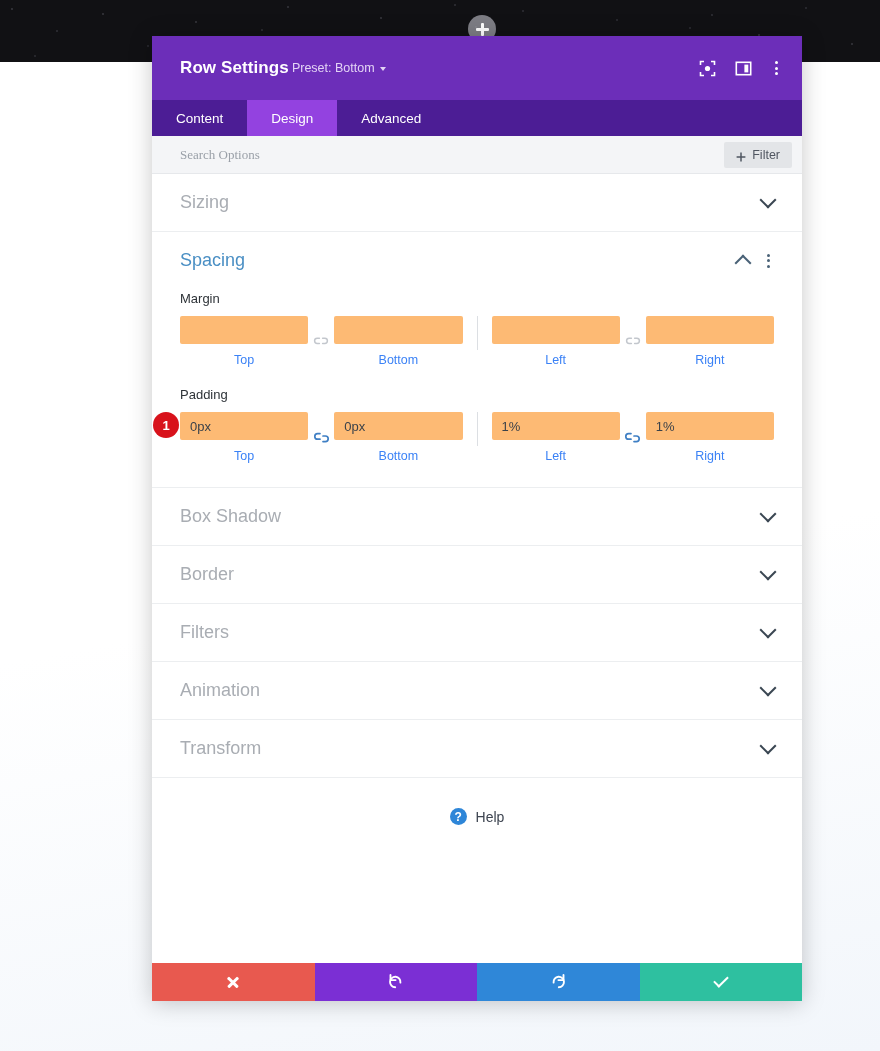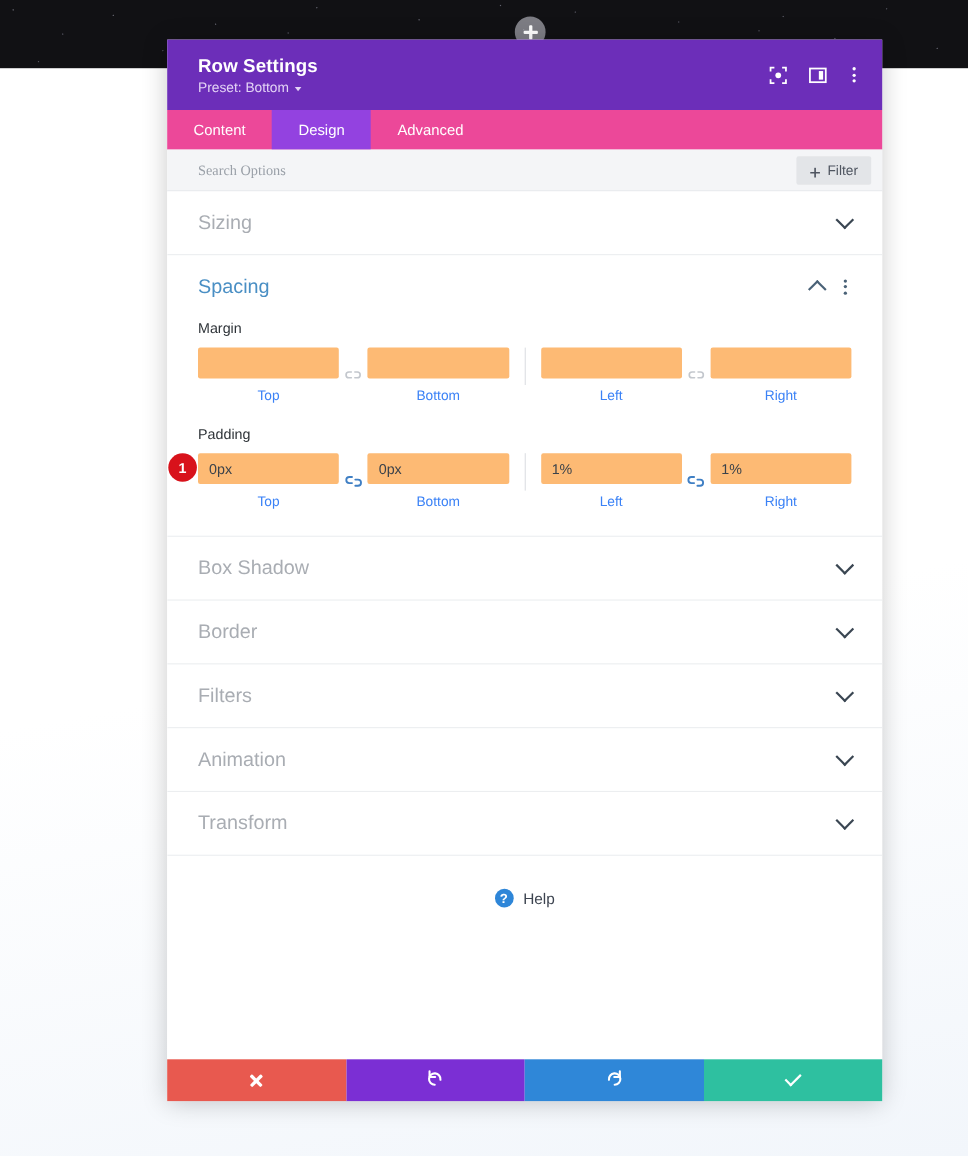--- a/index.html
+++ b/index.html
@@ -87,21 +87,21 @@
   }
 
   .modal-header {
     background: #6c2eb9;
     height: 64px;
     padding: 0 20px 0 28px;
     display: flex;
     align-items: center;
     justify-content: space-between;
   }
-  .title-wrap { display: flex; flex-direction: column; gap: 3px; }
+  .title-wrap { display: flex; flex-direction: row; gap: 3px; }
   .modal-title {
     color: #fff;
     font-size: 17px;
     font-weight: bold;
     letter-spacing: .1px;
   }
   .preset {
     color: #e3d3f5;
     font-size: 12.5px;
     display: flex; align-items: center; gap: 5px;
@@ -121,21 +121,21 @@
 
   .dots-v {
     display: flex; flex-direction: column; gap: 2.5px;
     align-items: center;
     padding: 2px 4px;
   }
   .dots-v i { width: 3px; height: 3px; border-radius: 50%; background: #fff; display:block; }
 
   
   .tabs {
-    background: #ec4899;
+    background: #4c1d95;
     display: flex;
     height: 36px;
   }
   .tab {
     padding: 0 24px;
     display: flex; align-items: center;
     color: #fff;
     font-size: 13.5px;
     cursor: pointer;
     height: 100%;

